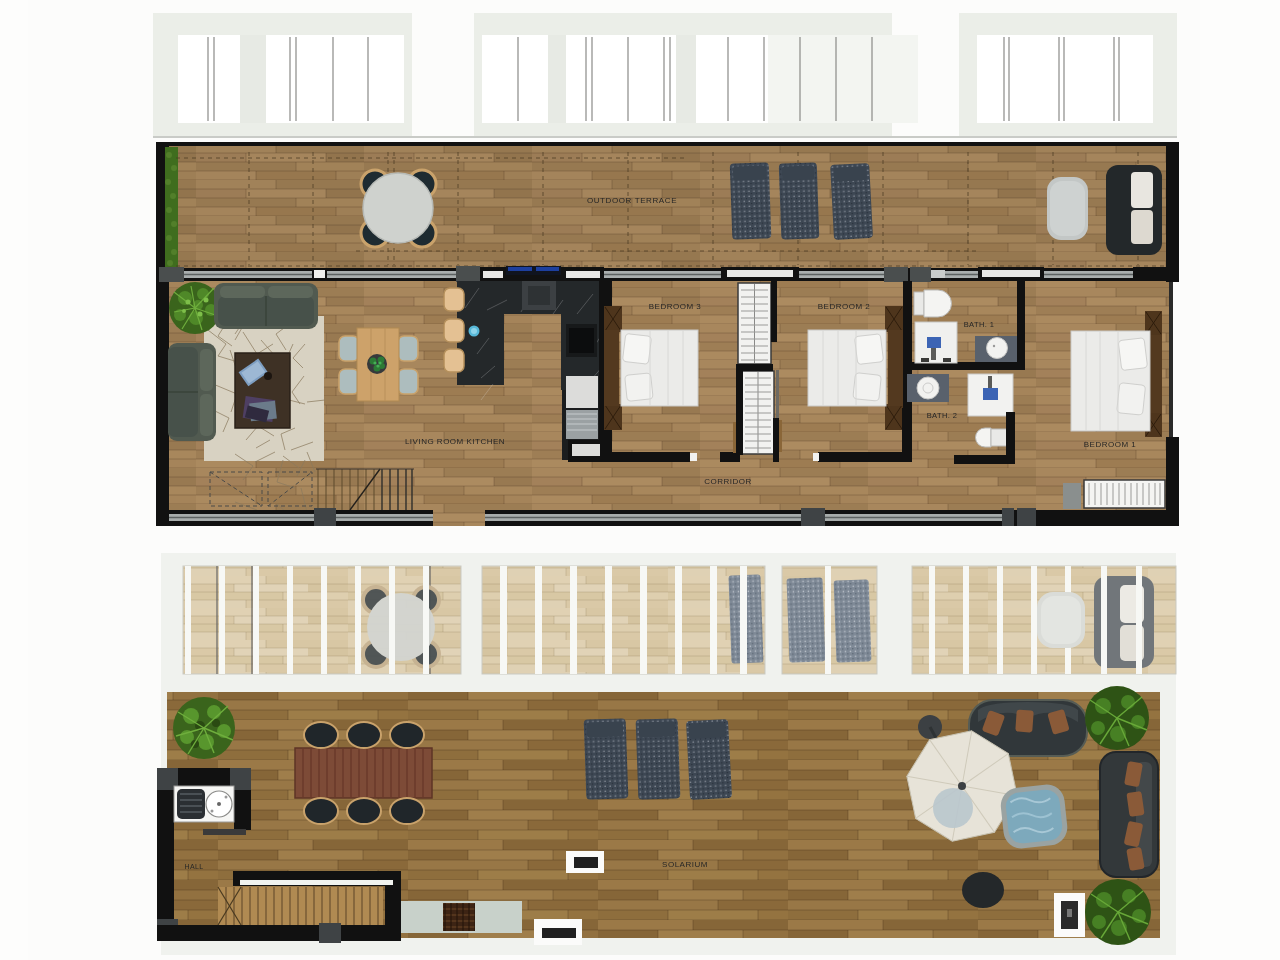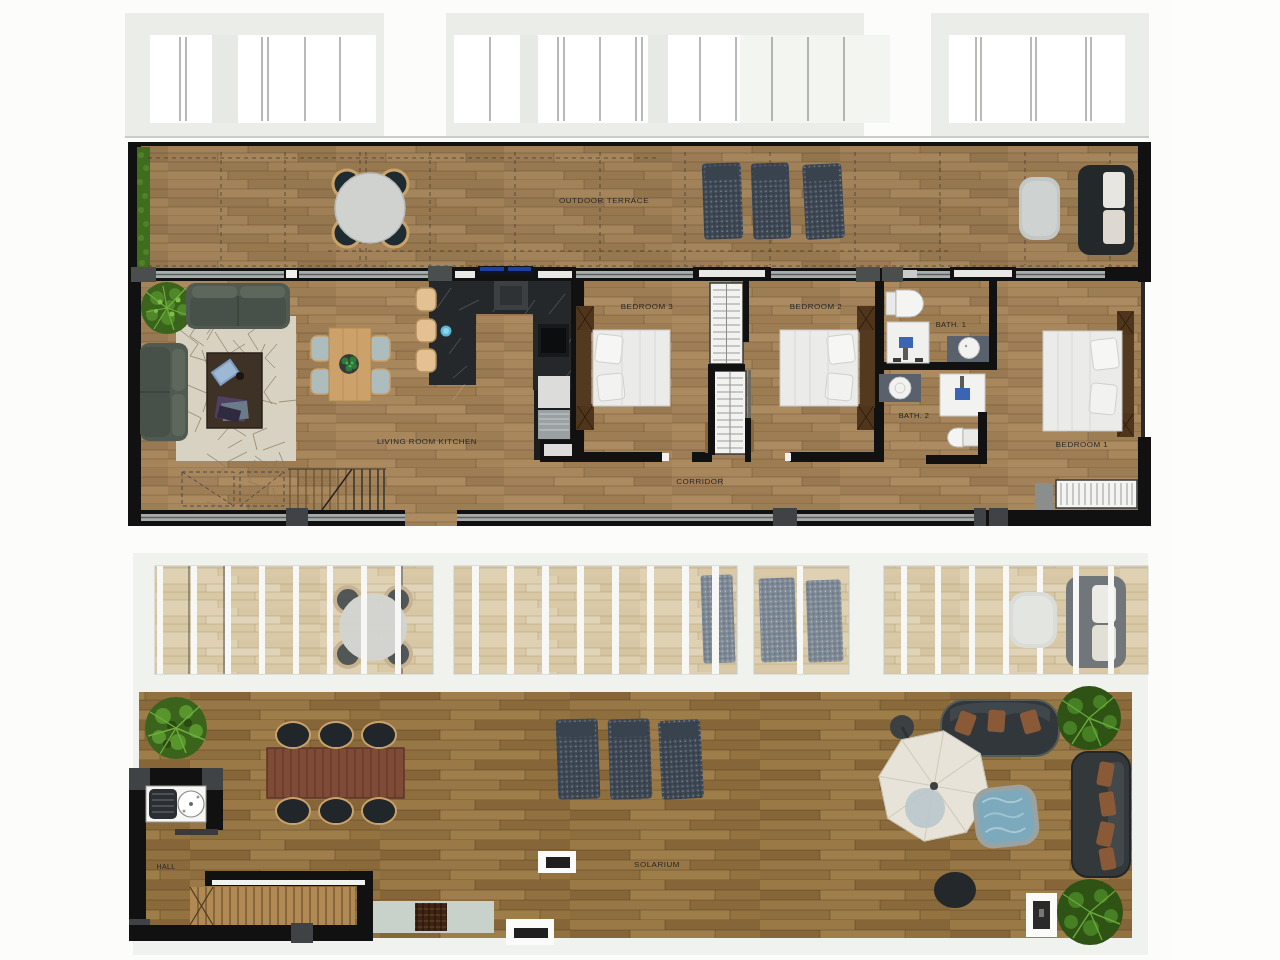--- a/index.html
+++ b/index.html
@@ -1,16 +1,16 @@
 <!DOCTYPE html>
 <html><head>
 <meta charset="utf-8">
 <style>
 html,body{margin:0;padding:0;background:#fdfdfc;}
-#page{position:relative;width:1172px;height:960px;background:#fdfdfc;font-family:"Liberation Sans",sans-serif;overflow:hidden;}
+#page{position:relative;width:1172px;height:960px;background:#fdfdfc;font-family:"Liberation Sans",sans-serif;overflow:hidden;padding-left:28px;}
 text{font-family:"Liberation Sans",sans-serif;fill:#262626;}
 </style>
 </head>
 <body>
 <div id="page">
 <svg width="1280" height="960" viewBox="0 0 1280 960">
 <defs>
 <pattern id="woodT" width="168" height="36" patternUnits="userSpaceOnUse">
   <rect width="168" height="36" fill="#a3825a"></rect>
   <rect x="0" y="0" width="80" height="9" fill="#a8875d"></rect>

